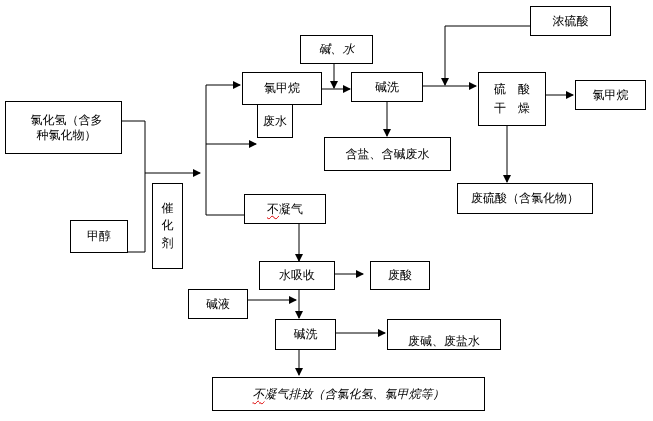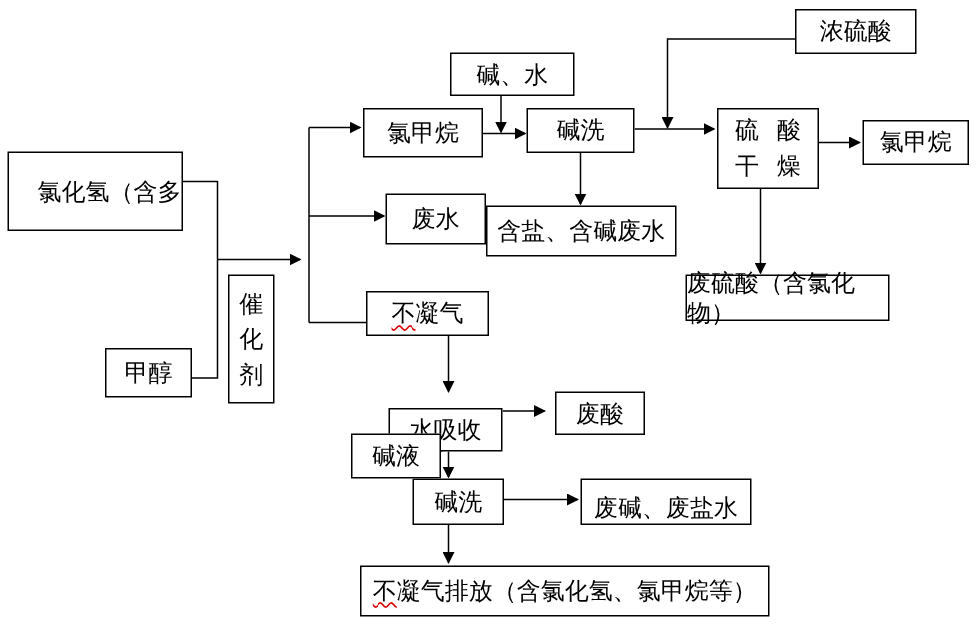--- a/index.html
+++ b/index.html
@@ -1,20 +1,20 @@
 <!DOCTYPE html>
 <html><head>
   <meta charset="utf-8">
   <style>
     html, body { margin: 0; padding: 0; background: #ffffff; }
     body { width: 653px; height: 421px; position: relative; overflow: hidden;
            font-family: "DejaVu Sans", sans-serif; color: #000; }
     .box { position: absolute; border: 1px solid #000; background: #fff; box-sizing: border-box;
-           display: flex; align-items: center; justify-content: center; font-size: 16px; line-height: 1.25; }
-    .box.multi { flex-direction: column; align-items: flex-end; padding-left: 6px; justify-content: center; }
+           display: flex; align-items: center; justify-content: center; font-size: 12px; line-height: 1.25; }
+    .box.multi { flex-direction: column; align-items: center; padding-left: 6px; justify-content: center; }
     .vert { flex-direction: column; }
     .vert span { display: block; line-height: 1.45; }
     .grid2 { display: grid; grid-template-columns: auto auto; column-gap: 12px; row-gap: 4px; }
     svg.lines { position: absolute; left: 0; top: 0; }
     .squig { text-decoration: underline wavy #d00; text-decoration-thickness: 1px; text-underline-offset: 2px; }
   </style>
 </head>
 <body>
 
 <svg class="lines" width="653" height="421">
@@ -59,45 +59,46 @@
     <line x1="248" y1="300" x2="296" y2="300" marker-end="url(#ah)"></line>
 
     <line x1="336" y1="333" x2="385" y2="333" marker-end="url(#ah)"></line>
 
     <line x1="299" y1="350" x2="299" y2="375" marker-end="url(#ah)"></line>
   </g>
 </svg>
 
 <div class="box multi" style="left:5px;top:101px;width:117px;height:53px;">
   <span>氯化氢（含多</span>
+  <span>种氯化物）</span>
 </div>
 
-<div class="box" style="left:70px;top:232px;width:58px;height:33px;">
+<div class="box" style="left:70px;top:220px;width:58px;height:33px;">
   <span>甲醇</span>
 </div>
 
 <div class="box vert" style="left:152px;top:183px;width:31px;height:86px;">
   <span>催</span>
   <span>化</span>
   <span>剂</span>
 </div>
 
 <div class="box" style="left:242px;top:72px;width:80px;height:33px;">
   <span>氯甲烷</span>
 </div>
 
-<div class="box" style="left:257px;top:129px;width:67px;height:34px;">
+<div class="box" style="left:257px;top:104px;width:36px;height:34px;">
   <span>废水</span>
 </div>
 
 <div class="box" style="left:244px;top:194px;width:82px;height:30px;">
   <span><span class="squig">不</span><span>凝气</span></span>
 </div>
 
-<div class="box" style="left:300px;top:35px;width:83px;height:29px;">
+<div class="box" style="left:300px;top:35px;width:73px;height:29px;font-style:italic;">
   <span>碱、水</span>
 </div>
 
 <div class="box" style="left:351px;top:72px;width:72px;height:30px;">
   <span>碱洗</span>
 </div>
 
 <div class="box" style="left:324px;top:137px;width:127px;height:34px;">
   <span>含盐、含碱废水</span>
 </div>
@@ -116,35 +117,35 @@
 </div>
 
 <div class="box" style="left:575px;top:80px;width:71px;height:30px;">
   <span>氯甲烷</span>
 </div>
 
 <div class="box" style="left:457px;top:183px;width:136px;height:31px;">
   <span>废硫酸（含氯化物）</span>
 </div>
 
-<div class="box" style="left:259px;top:261px;width:76px;height:29px;margin-top:11px;">
+<div class="box" style="left:259px;top:261px;width:76px;height:29px;">
   <span>水吸收</span>
 </div>
 
 <div class="box" style="left:370px;top:261px;width:60px;height:29px;">
   <span>废酸</span>
 </div>
 
-<div class="box" style="left:188px;top:289px;width:60px;height:30px;margin-left:46px;">
+<div class="box" style="left:188px;top:289px;width:60px;height:30px;">
   <span>碱液</span>
 </div>
 
 <div class="box" style="left:275px;top:319px;width:61px;height:31px;">
   <span>碱洗</span>
 </div>
 
 <div class="box" style="left:387px;top:319px;width:114px;height:31px;align-items:flex-end;">
   <span>废碱、废盐水</span>
 </div>
 
-<div class="box" style="left:240px;top:377px;width:273px;height:34px;">
+<div class="box" style="left:212px;top:377px;width:273px;height:34px;font-style:italic;">
   <span><span class="squig">不</span><span>凝气排放（含氯化氢、氯甲烷等）</span></span>
 </div>
 
 </body></html>

